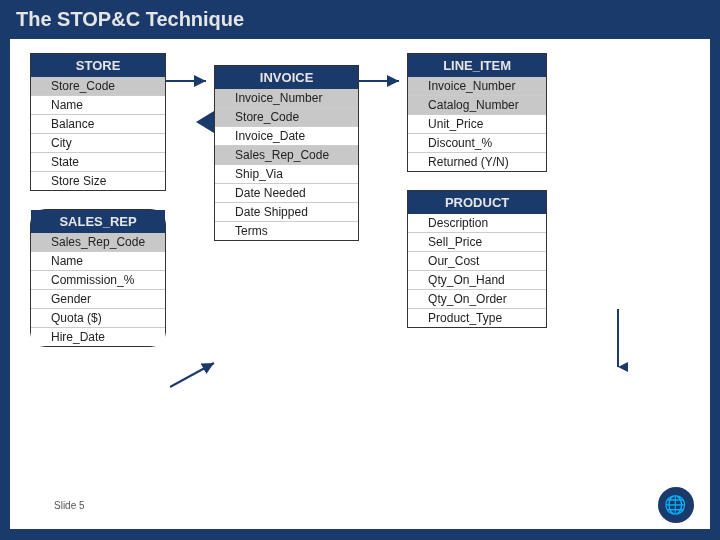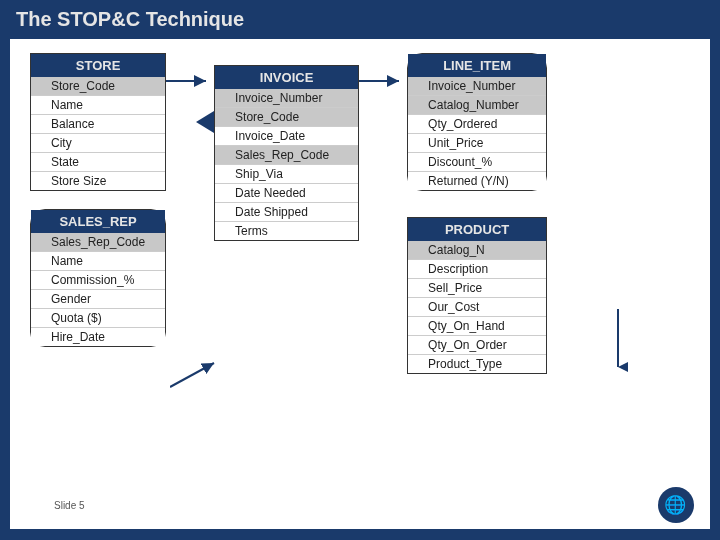--- a/index.html
+++ b/index.html
@@ -187,33 +187,31 @@
           <marker id="arrowhead2" markerWidth="6" markerHeight="6" refX="6" refY="3" orient="auto">
             <polygon points="0 0, 6 3, 0 6" fill="#1a3a6b"></polygon>
           </marker>
         </defs>
         <line x1="0" y1="10" x2="40" y2="10" stroke="#1a3a6b" stroke-width="2" marker-end="url(#arrowhead2)"></line>
       </svg>
     </div>
 
     <div class="right-boxes">
 
-      <div class="entity-box" style="min-width:140px;border-radius:15px;">
+      <div class="entity-box" style="min-width:140px;">
         <div class="entity-header">LINE_ITEM</div>
         <div class="entity-field highlighted">Invoice_Number</div>
         <div class="entity-field highlighted">Catalog_Number</div>
-        <div class="entity-field">Qty_Ordered</div>
         <div class="entity-field">Unit_Price</div>
         <div class="entity-field">Discount_%</div>
         <div class="entity-field">Returned (Y/N)</div>
       </div>
 
-      <div class="entity-box" style="min-width:140px; margin-top:8px;">
+      <div class="entity-box" style="min-width:140px; ">
         <div class="entity-header">PRODUCT</div>
-        <div class="entity-field highlighted">Catalog_N</div>
         <div class="entity-field">Description</div>
         <div class="entity-field">Sell_Price</div>
         <div class="entity-field">Our_Cost</div>
         <div class="entity-field">Qty_On_Hand</div>
         <div class="entity-field">Qty_On_Order</div>
         <div class="entity-field">Product_Type</div>
       </div>
 
     </div>
 

